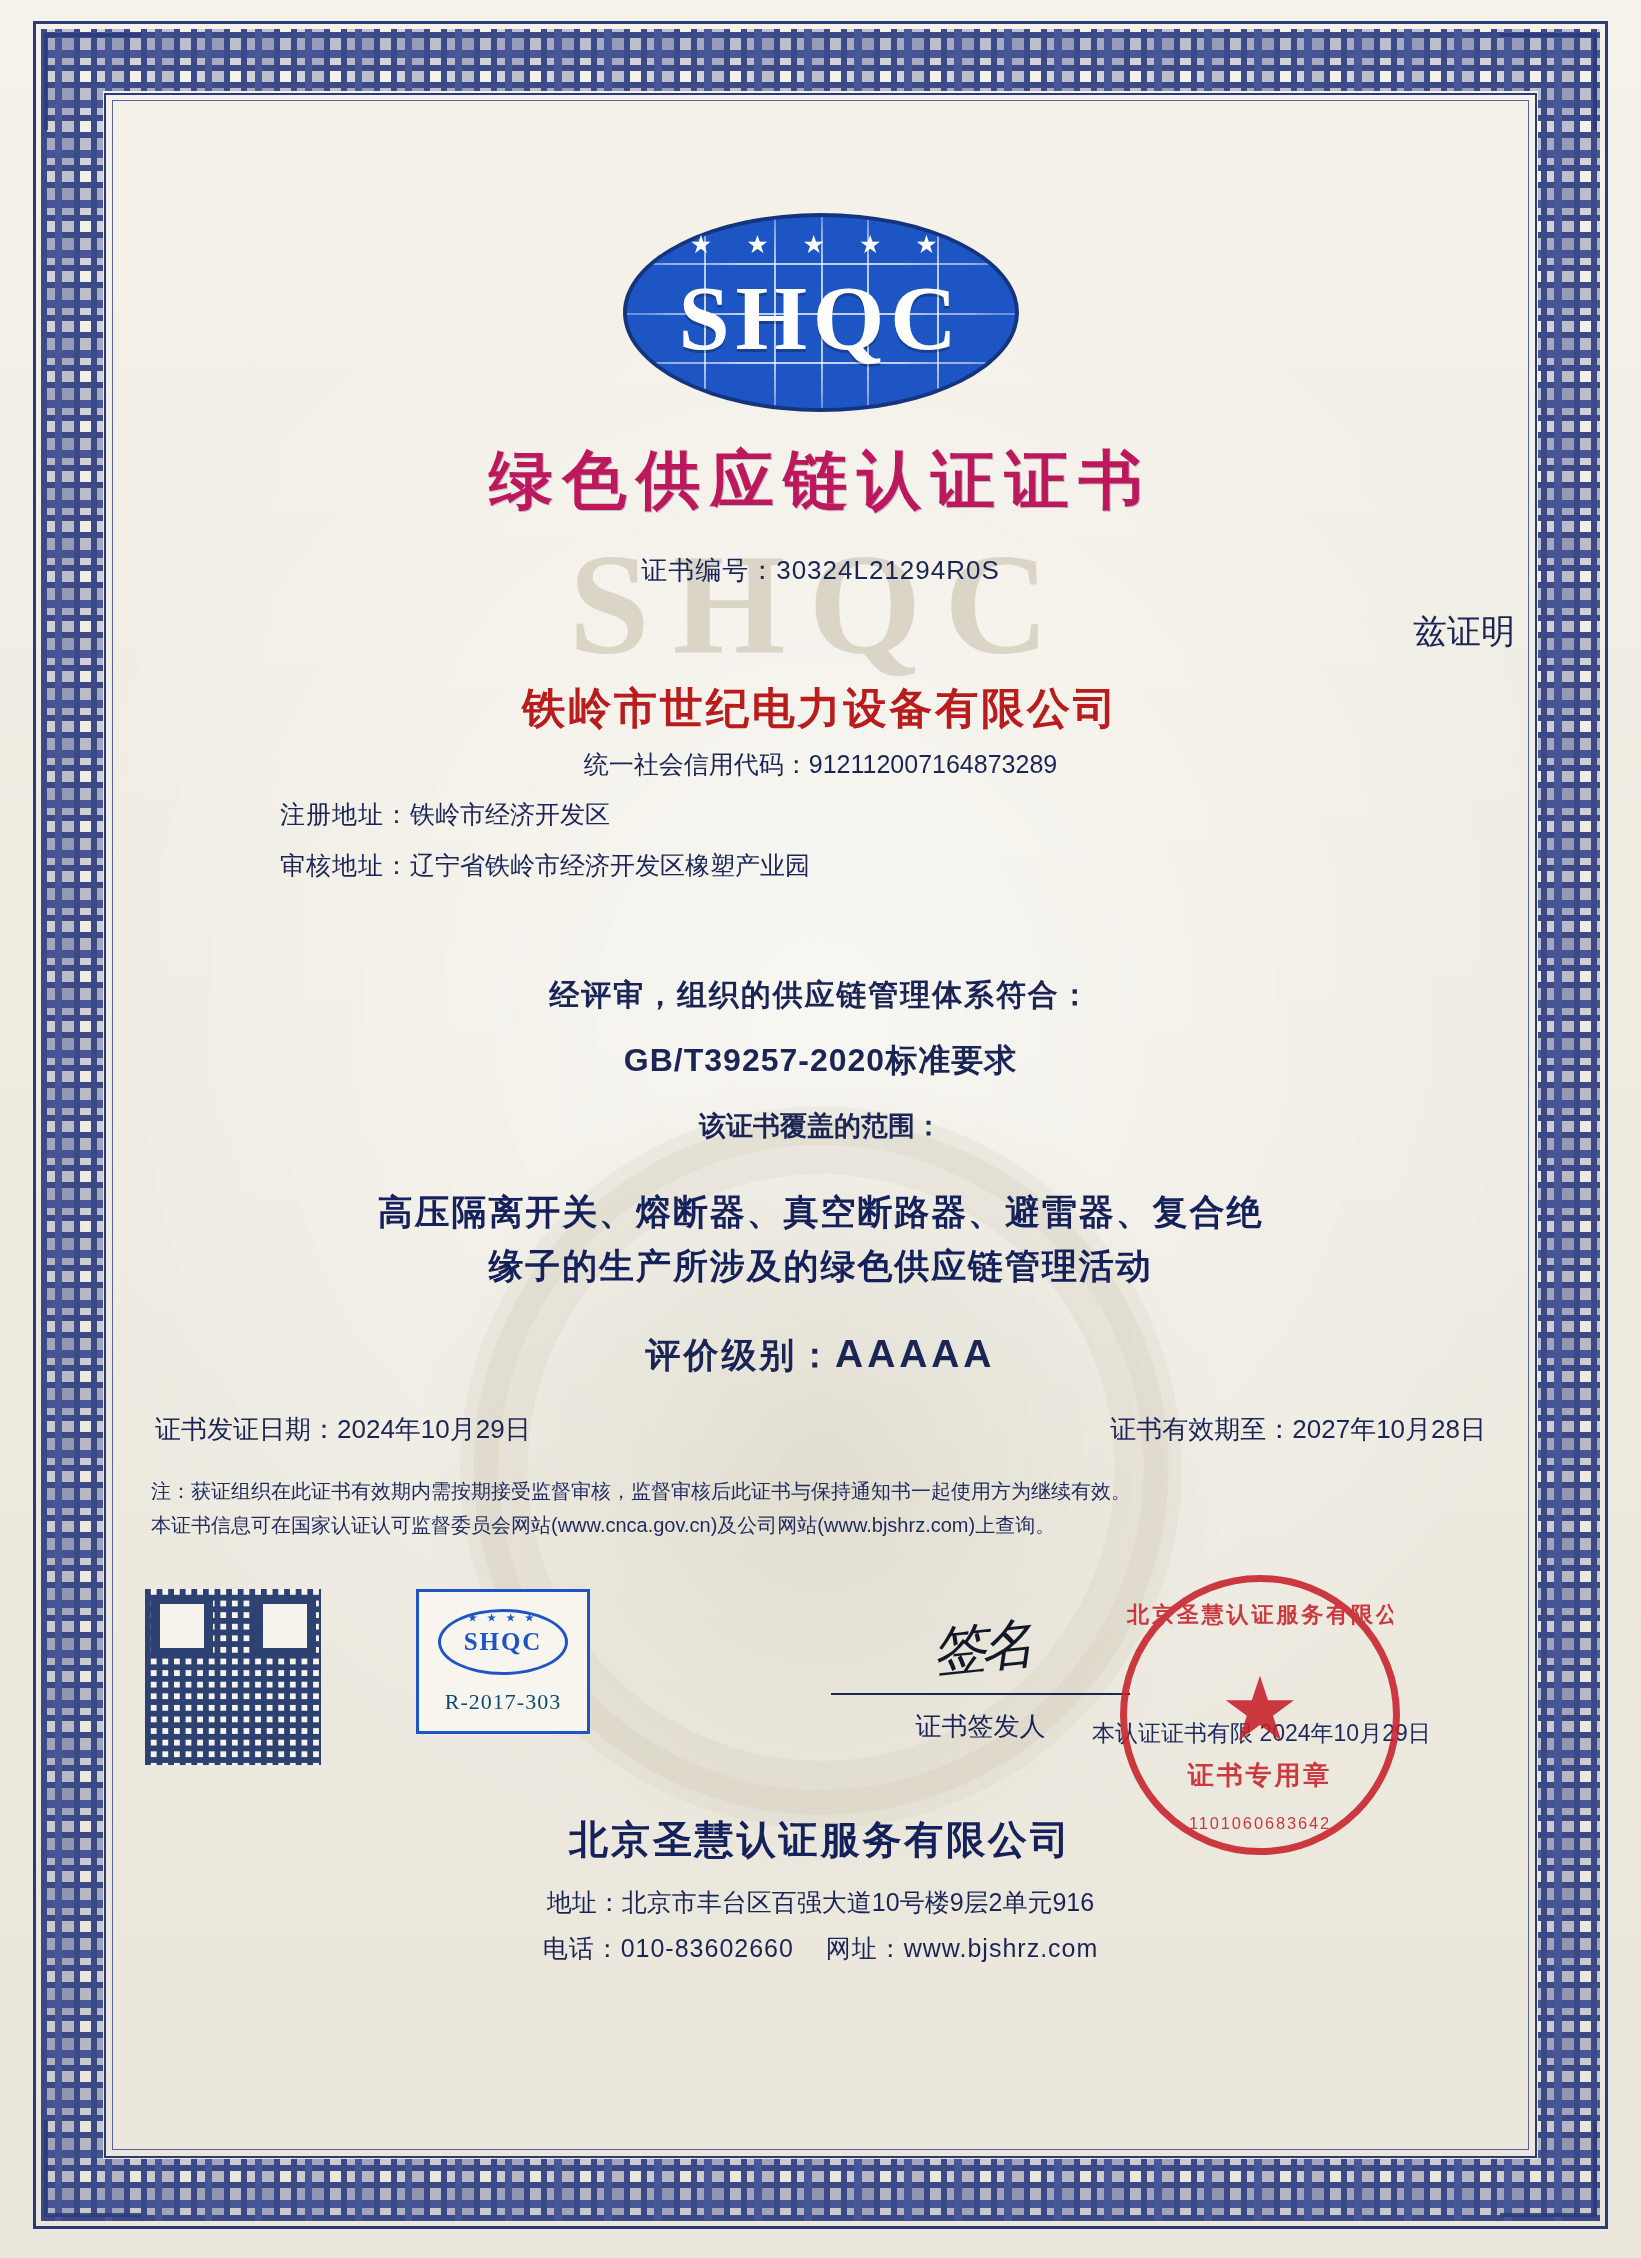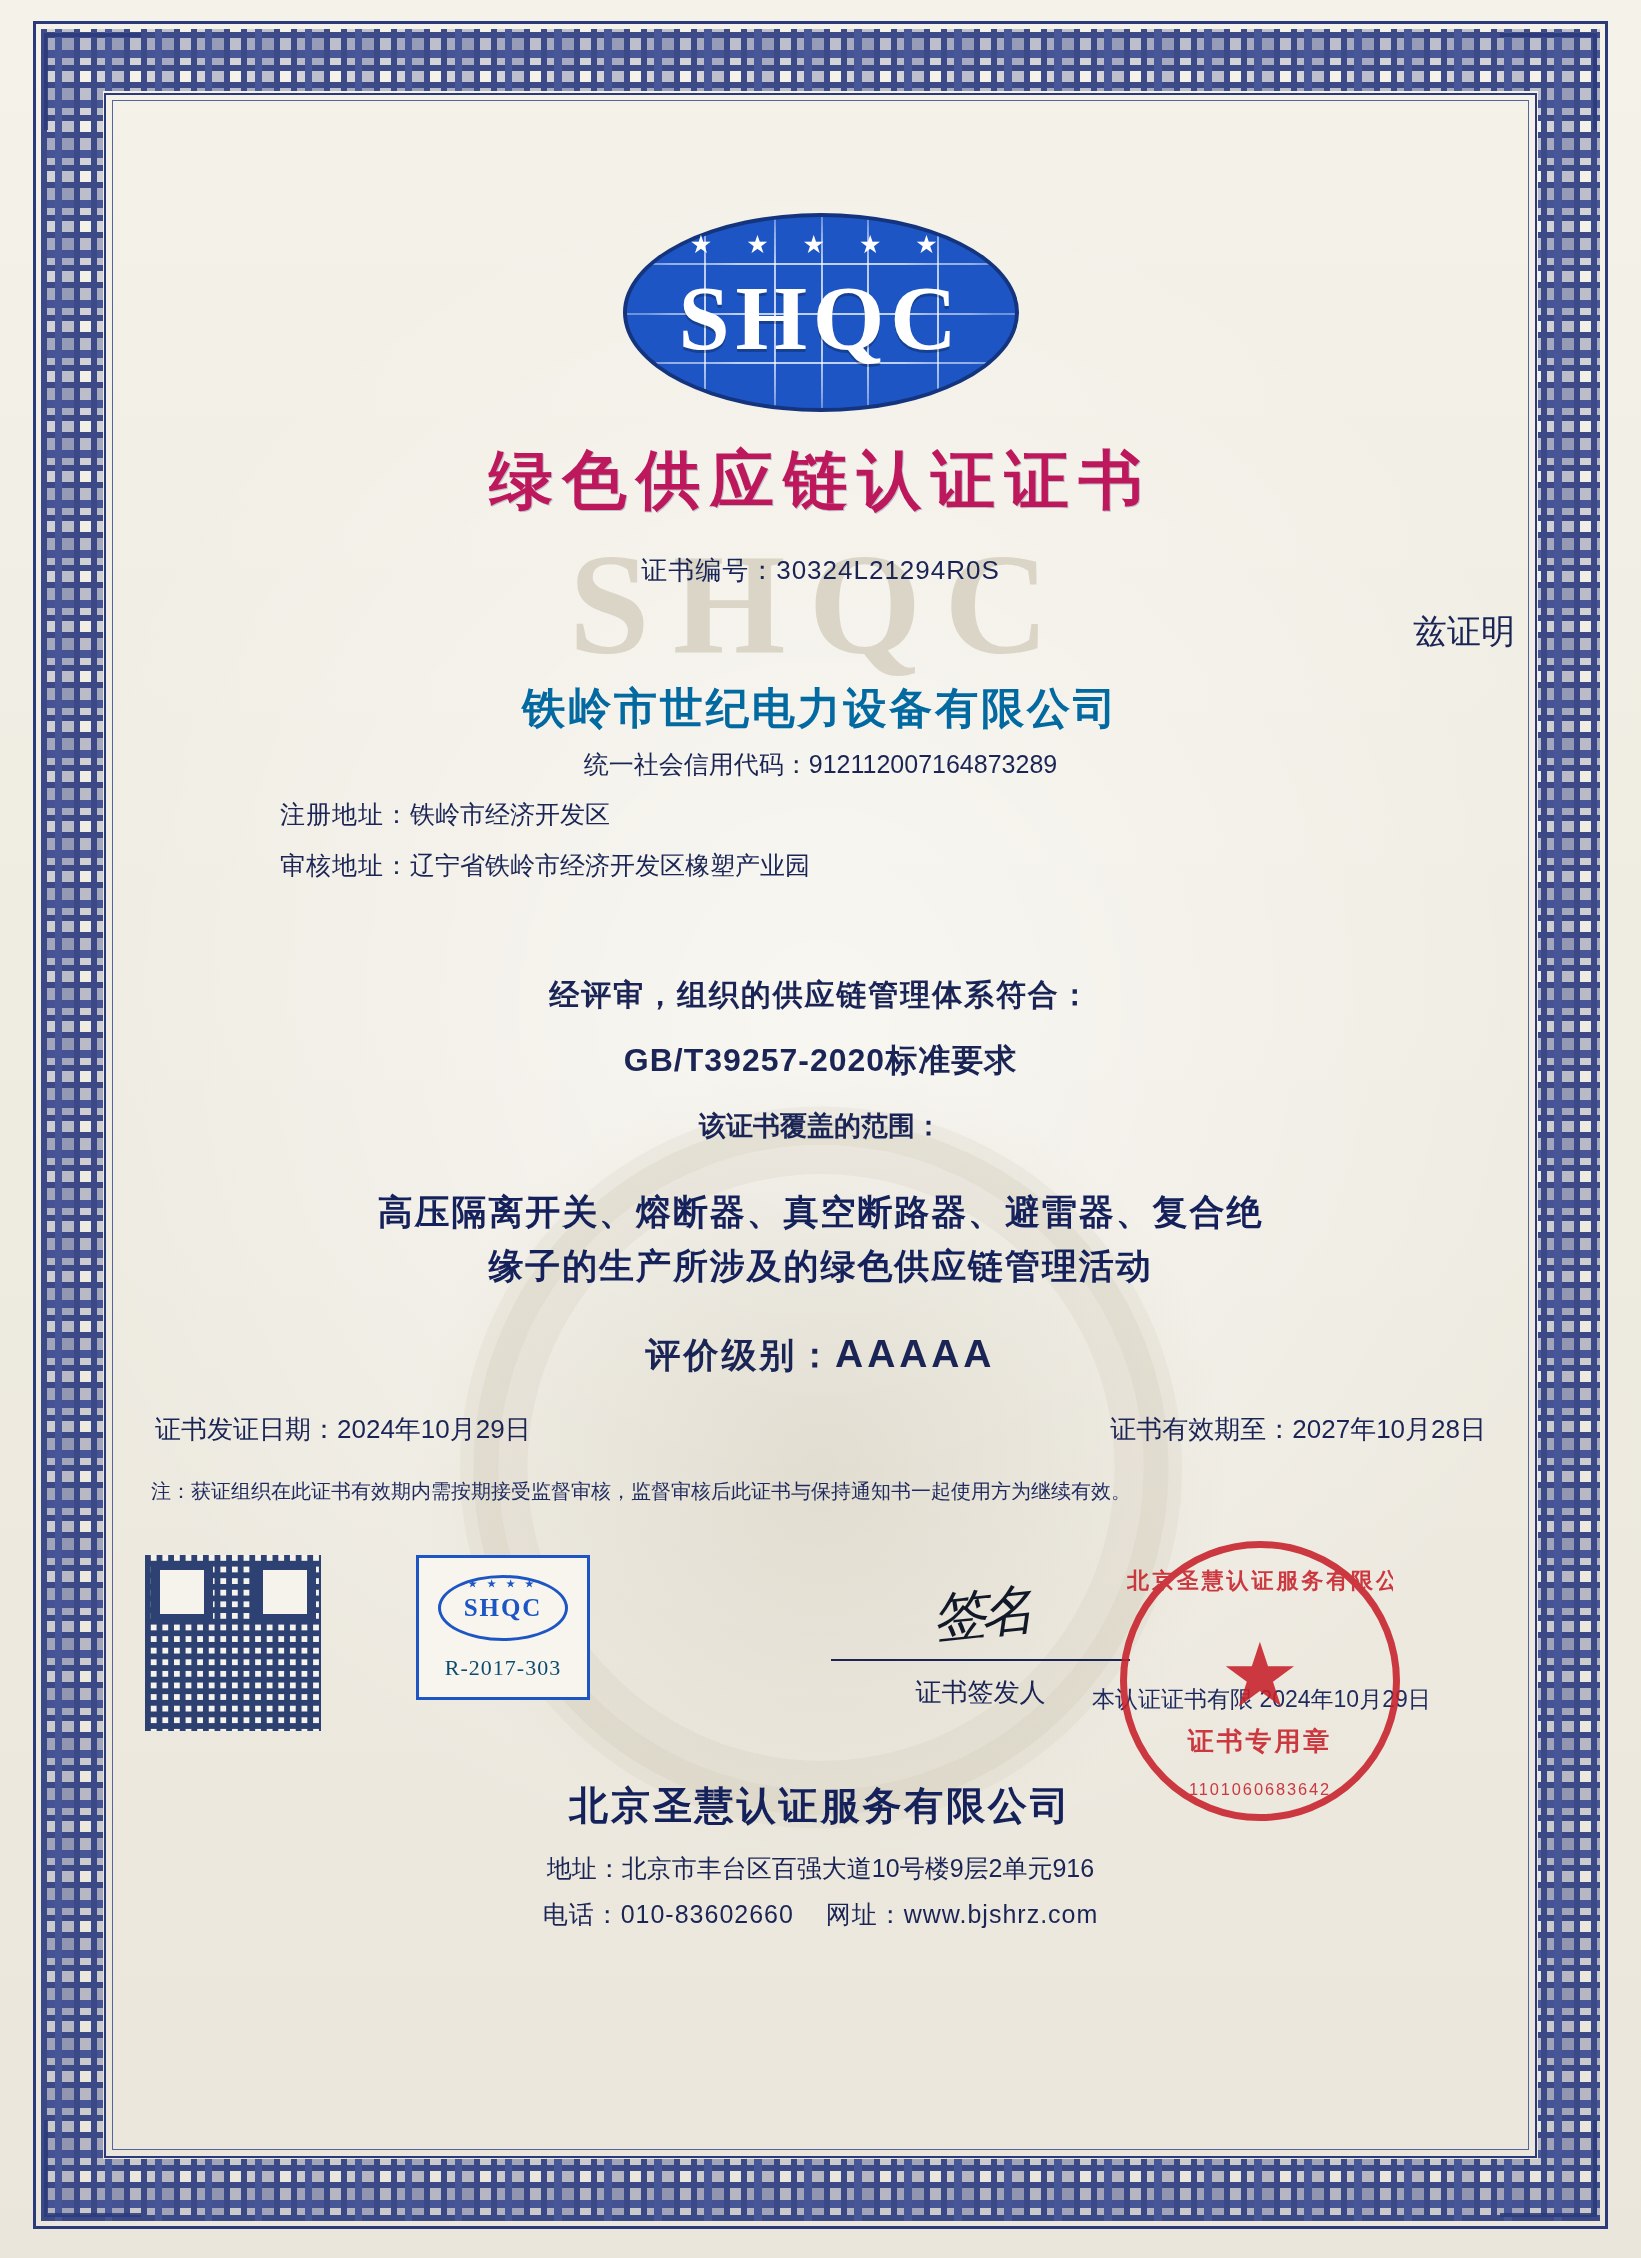--- a/index.html
+++ b/index.html
@@ -211,21 +211,21 @@
   #cert-hereby {
     margin-top: 21px;
     font-size: 34px;
     text-align: right;
   }
   #company-name {
     margin-top: 25px;
     font-size: 43px;
     font-weight: 700;
     letter-spacing: 2.9px;
-    color: #0369a1;
+    color: #b91c1c;
     font-family: "DejaVu Sans", sans-serif;
   }
   #credit-code {
     margin-top: 10px;
     font-size: 25px;
   }
 
   .addr-row {
     margin-top: 17.4px;
     font-size: 25px;
@@ -530,20 +530,21 @@
       <div>
         <span>证书发证日期：</span><span>2024年10月29日</span>
       </div>
       <div>
         <span>证书有效期至：</span><span>2027年10月28日</span>
       </div>
     </div>
 
     <div id="notes">
       <span class="indent">注：获证组织在此证书有效期内需按期接受监督审核，监督审核后此证书与保持通知书一起使用方为继续有效。</span>
+      <span class="indent">本证书信息可在国家认证认可监督委员会网站(www.cnca.gov.cn)及公司网站(www.bjshrz.com)上查询。</span>
     </div>
 
     <div id="bottom-row">
 
       <div id="qr-code"></div>
 
       <div id="accred-mark">
         <div id="accred-ellipse">
           <div id="accred-stars">★ ★ ★ ★</div>
           <span>SHQC</span>

